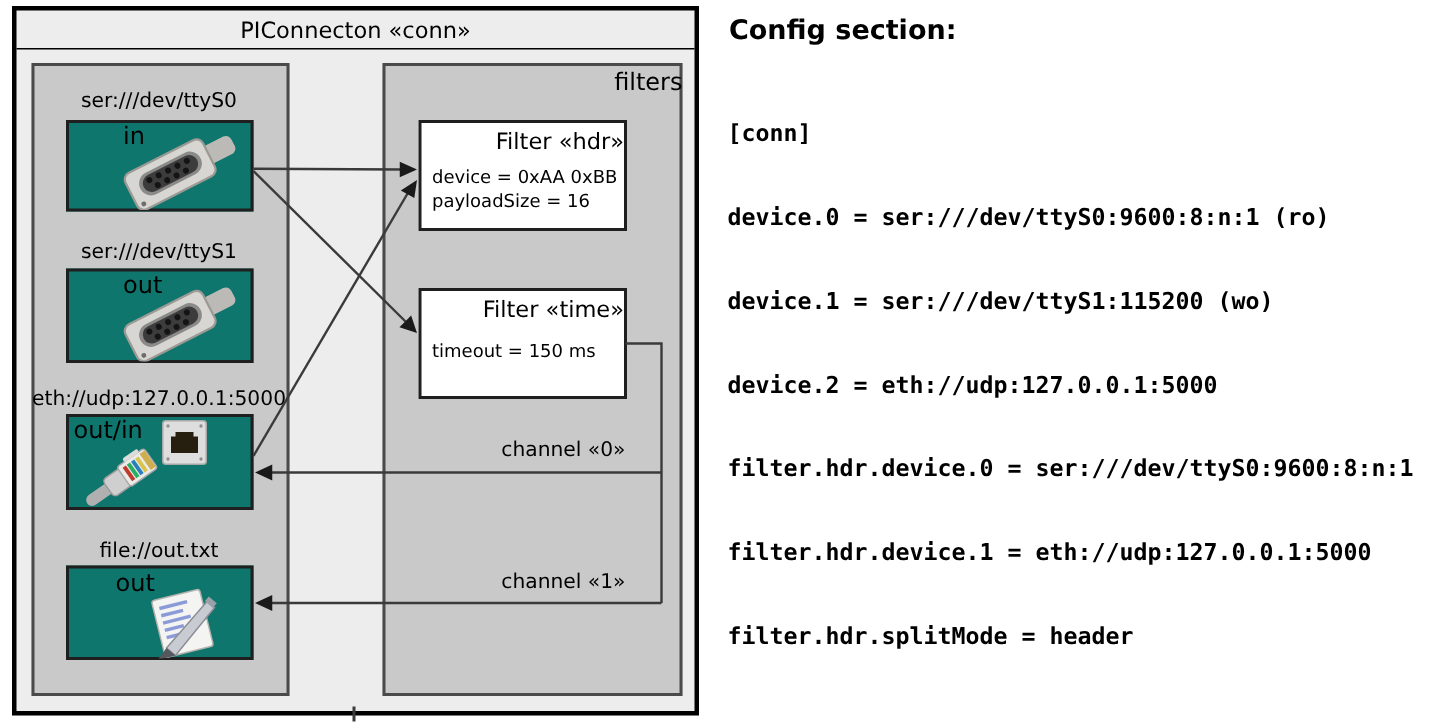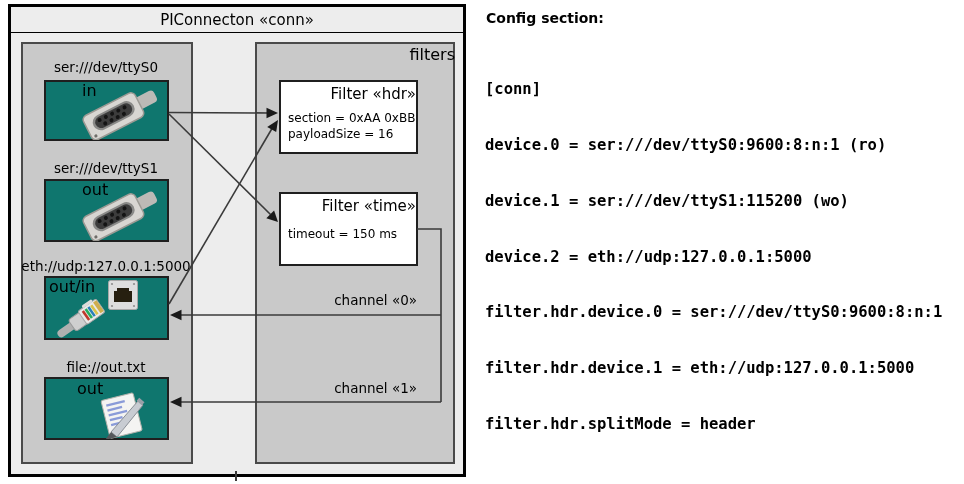--- a/index.html
+++ b/index.html
@@ -23,21 +23,21 @@
 
   .filterbox{position:absolute;left:279px;width:139px;height:74px;box-sizing:border-box;background:#fff;border:2px solid #1f1f1f;}
   .filtertitle{position:absolute;left:0;top:3px;width:100%;text-align:right;font-size:15px;}
   .filterprops{position:absolute;left:7px;top:29px;font-size:12px;line-height:15.5px;white-space:nowrap;}
   .filterprops.time{top:33px;}
 
   .chlabel{position:absolute;left:300px;width:117px;text-align:right;font-size:13.5px;white-space:nowrap;}
 
   
   .config-heading{position:absolute;left:486px;top:10px;font-family:"DejaVu Sans","Liberation Sans",sans-serif;
-                  font-weight:bold;font-size:14px;}
+                  font-weight:bold;font-size:18px;}
   .config-lines{position:absolute;left:485px;top:43px;font-family:"DejaVu Sans Mono","Liberation Mono",monospace;
                 font-weight:bold;font-size:15.5px;line-height:18.6px;white-space:pre;}
 
   svg.overlay{position:absolute;left:0;top:0;pointer-events:none;}
   .icon{position:absolute;}
 </style>
 </head>
 <body>
 
 <div id="stage">
@@ -136,21 +136,21 @@
       </g>
       <polygon points="17,40 44,9 49,13 23,45" fill="#c8ccd2" stroke="#8a8f96" stroke-width="1"></polygon>
       <polygon points="17,40 23,45 11,48" fill="#55585c"></polygon>
       <rect x="43.2" y="7" width="7" height="4" transform="rotate(41 46 9)" fill="#9aa0a8"></rect>
     </svg>
   </div>
 
   <div class="filterbox" style="top:80px">
     <div class="filtertitle">Filter «hdr»</div>
     <div class="filterprops">
-      <div>section = 0xAA 0xBB</div>
+      <div>device = 0xAA 0xBB</div>
       <div>payloadSize = 16</div>
     </div>
   </div>
 
   <div class="filterbox" style="top:192px">
     <div class="filtertitle">Filter «time»</div>
     <div class="filterprops time">
       <div>timeout = 150 ms</div>
     </div>
   </div>

